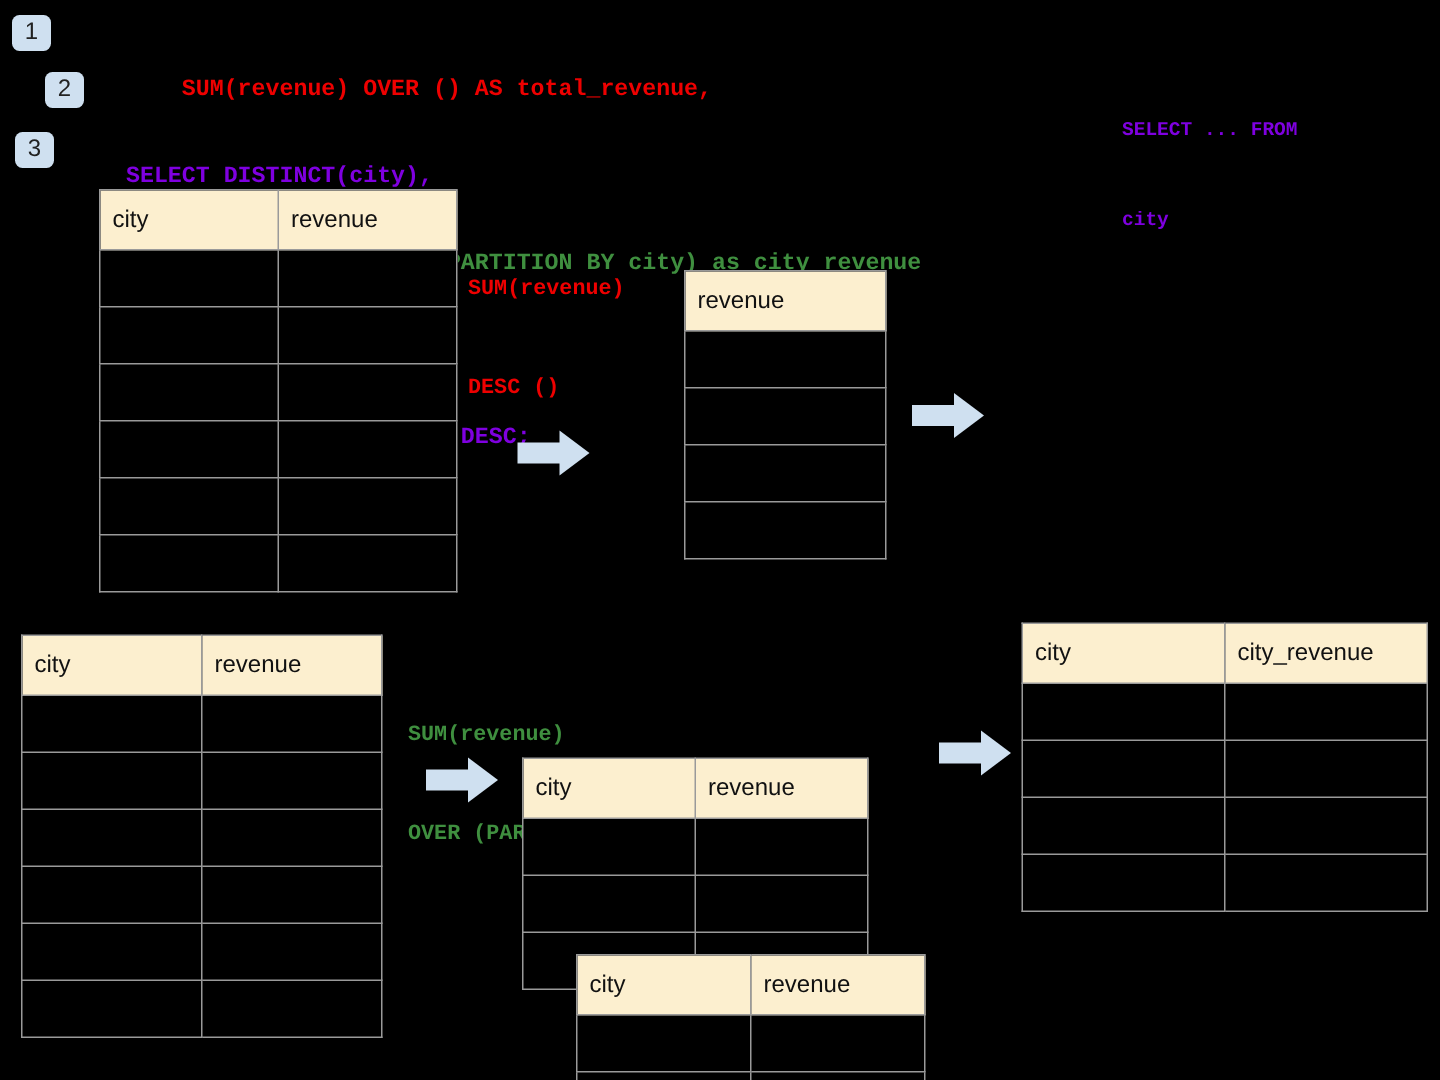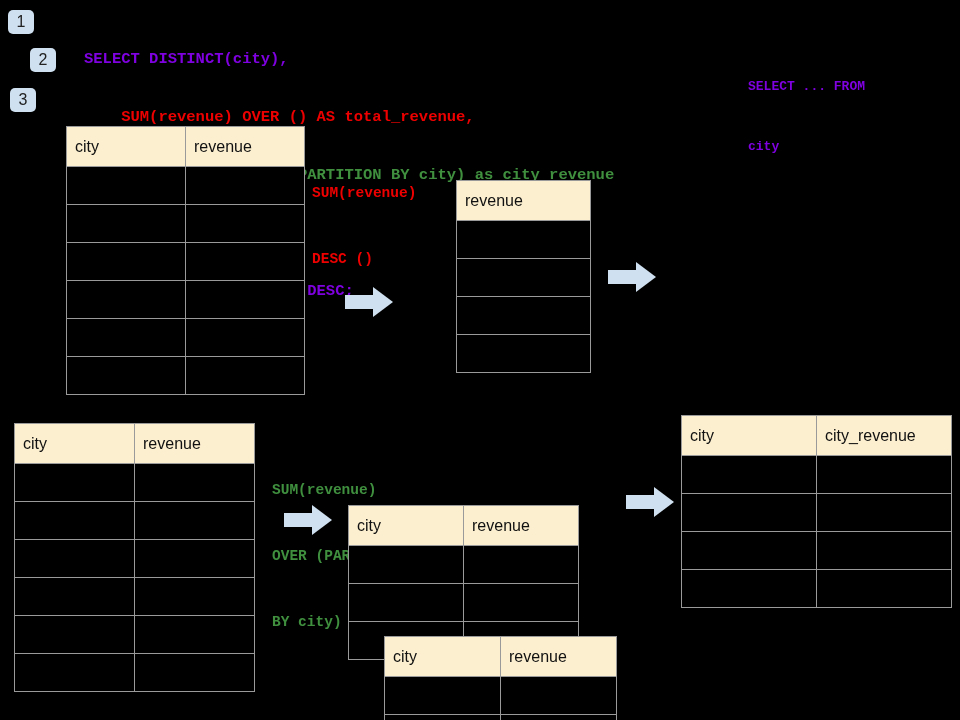--- a/index.html
+++ b/index.html
@@ -120,41 +120,40 @@
     <span>1</span>
   </div>
   <div class="step-badge" style="left:30px; top:48px;">
     <span>2</span>
   </div>
   <div class="step-badge" style="left:10px; top:88px;">
     <span>3</span>
   </div>
 
   <div class="sql" style="left:84px; top:12px;">
+    <span class="sql-line" style="color:#ee0000;">    SUM(revenue) OVER () AS total_revenue,</span>
     <span class="sql-line" style="color:#7f00e0;">SELECT DISTINCT(city),</span>
-    <span class="sql-line" style="color:#ee0000;">    SUM(revenue) OVER () AS total_revenue,</span>
     <span class="sql-line" style="color:#3f8f3f;">    SUM(revenue) OVER (PARTITION BY city) as city_revenue</span>
     <span class="sql-line" style="color:#7f00e0;">  FROM rides</span>
     <span class="sql-line" style="color:#7f00e0;">  ORDER by city_revenue DESC;</span>
   </div>
 
   <div class="sql-side" style="left:748px; top:37px; color:#7f00e0;">
     <span style="display:block;">SELECT ... FROM</span>
     <span style="display:block;">city</span>
   </div>
 
   <div class="anno" style="left:312px; top:138px; color:#ee0000;">
     <span style="display:block;">SUM(revenue)</span>
     <span style="display:block;">DESC ()</span>
   </div>
 
   <div class="anno" style="left:272px; top:435px; color:#3f8f3f;">
     <span style="display:block;">SUM(revenue)</span>
     <span style="display:block;">OVER (PARTITION</span>
-    <span style="display:block;">BY city)</span>
   </div>
 
   <table class="tbl" style="left:66px; top:126px; width:238px;">
     <colgroup>
         <col style="width:119px">
         <col style="width:119px">
       </colgroup>
     <thead>
       <tr>
         <th>city</th>

